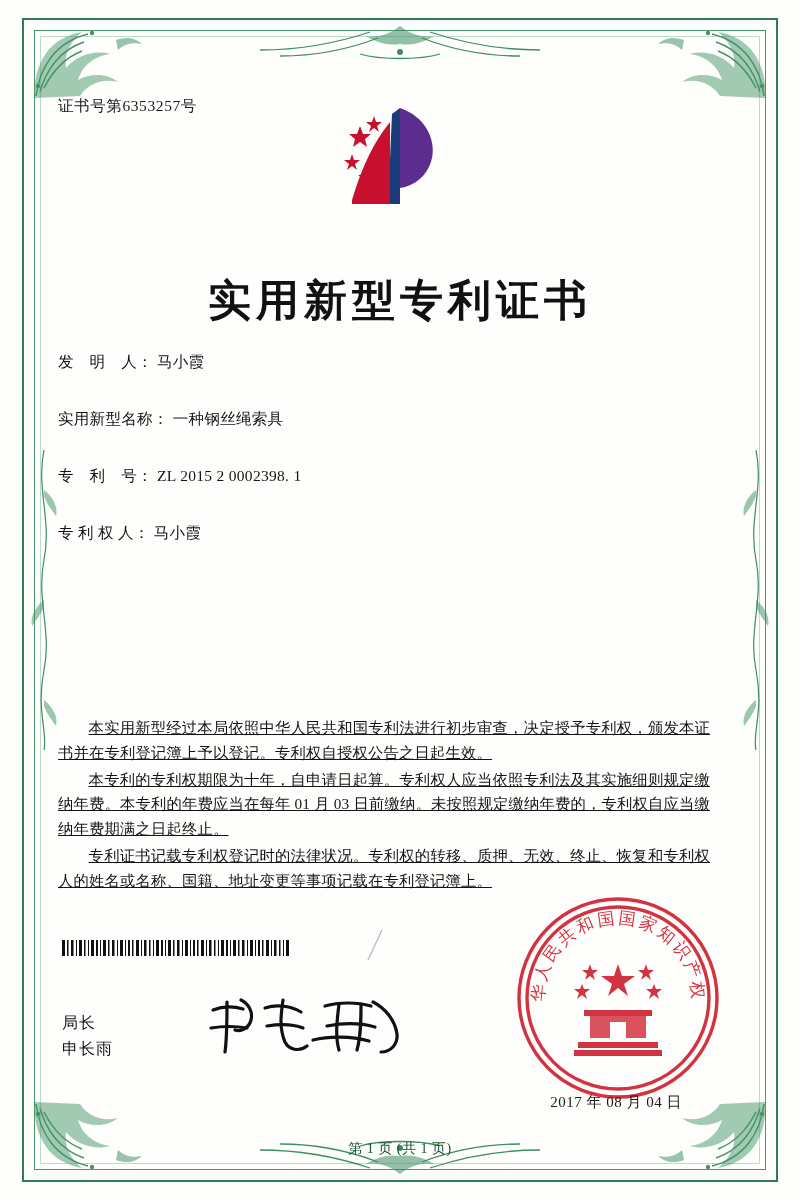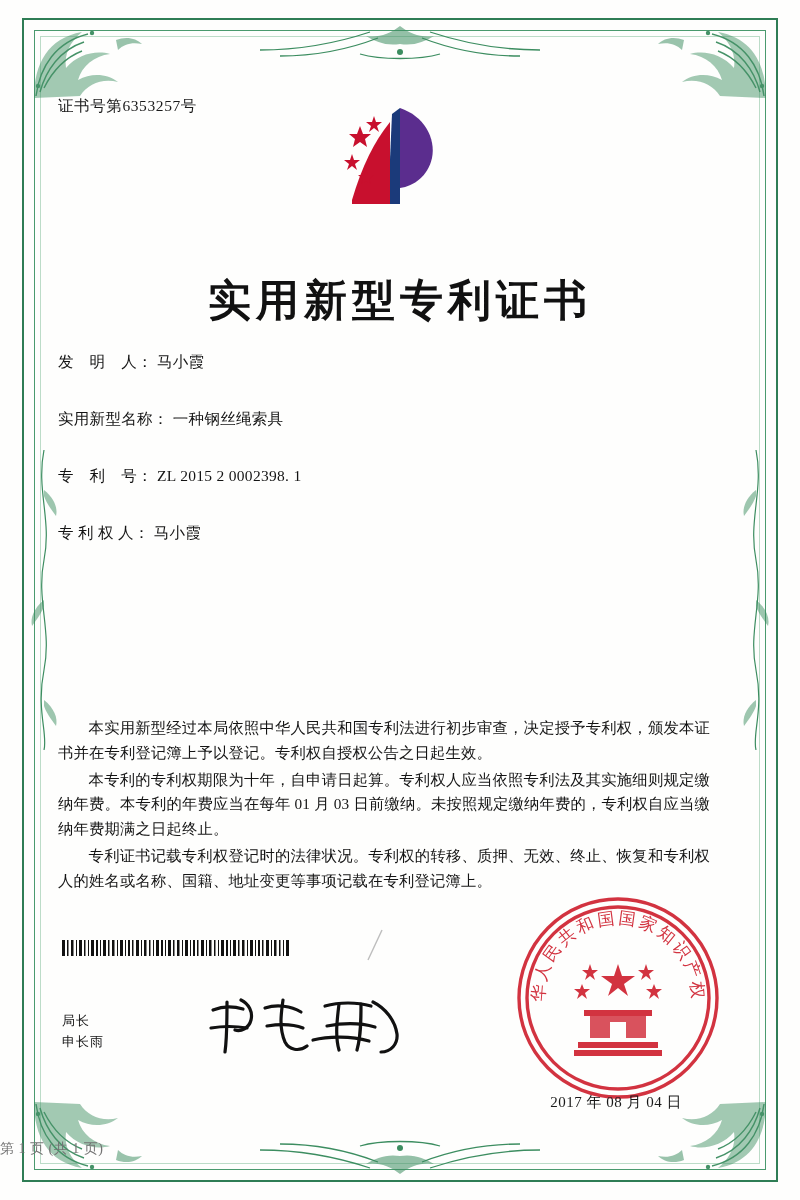--- a/index.html
+++ b/index.html
@@ -160,20 +160,21 @@
   
   .paras {
     position: absolute;
     left: 58px;
     top: 716px;
     width: 652px;
     font-size: 15.3px;
     line-height: 1.62;
     color: #141414;
     text-align: justify;
+    text-decoration: underline;
   }
   .paras p {
     margin: 0 0 2px 0;
     text-indent: 2em;
     letter-spacing: .2px;
   }
 
   
   .barcode {
     position: absolute;
@@ -193,21 +194,21 @@
     height: 34px;
     color: #bdbdbd;
   }
   .slash svg { display:block; width:100%; height:100%; }
 
   
   .sig-block {
     position: absolute;
     left: 62px;
     top: 1010px;
-    font-size: 13px;
+    font-size: 16px;
     color: #141414;
     line-height: 1.65;
     letter-spacing: 1px;
   }
   .sig-script {
     position: absolute;
     left: 205px;
     top: 994px;
     width: 210px;
     height: 66px;
@@ -235,22 +236,23 @@
     color: #1a1a1a;
     letter-spacing: .5px;
   }
 
   
   .footer {
     position: absolute;
     left: 0;
     right: 0;
     bottom: 42px;
+    text-align: center;
     font-size: 14px;
-    color: #737373;
+    color: #14532d;
     letter-spacing: .5px;
   }
 </style>
 </head>
 <body>
 
 <div class="page">
 
   <div class="border-outer"></div>
   <div class="border-inner"></div>

